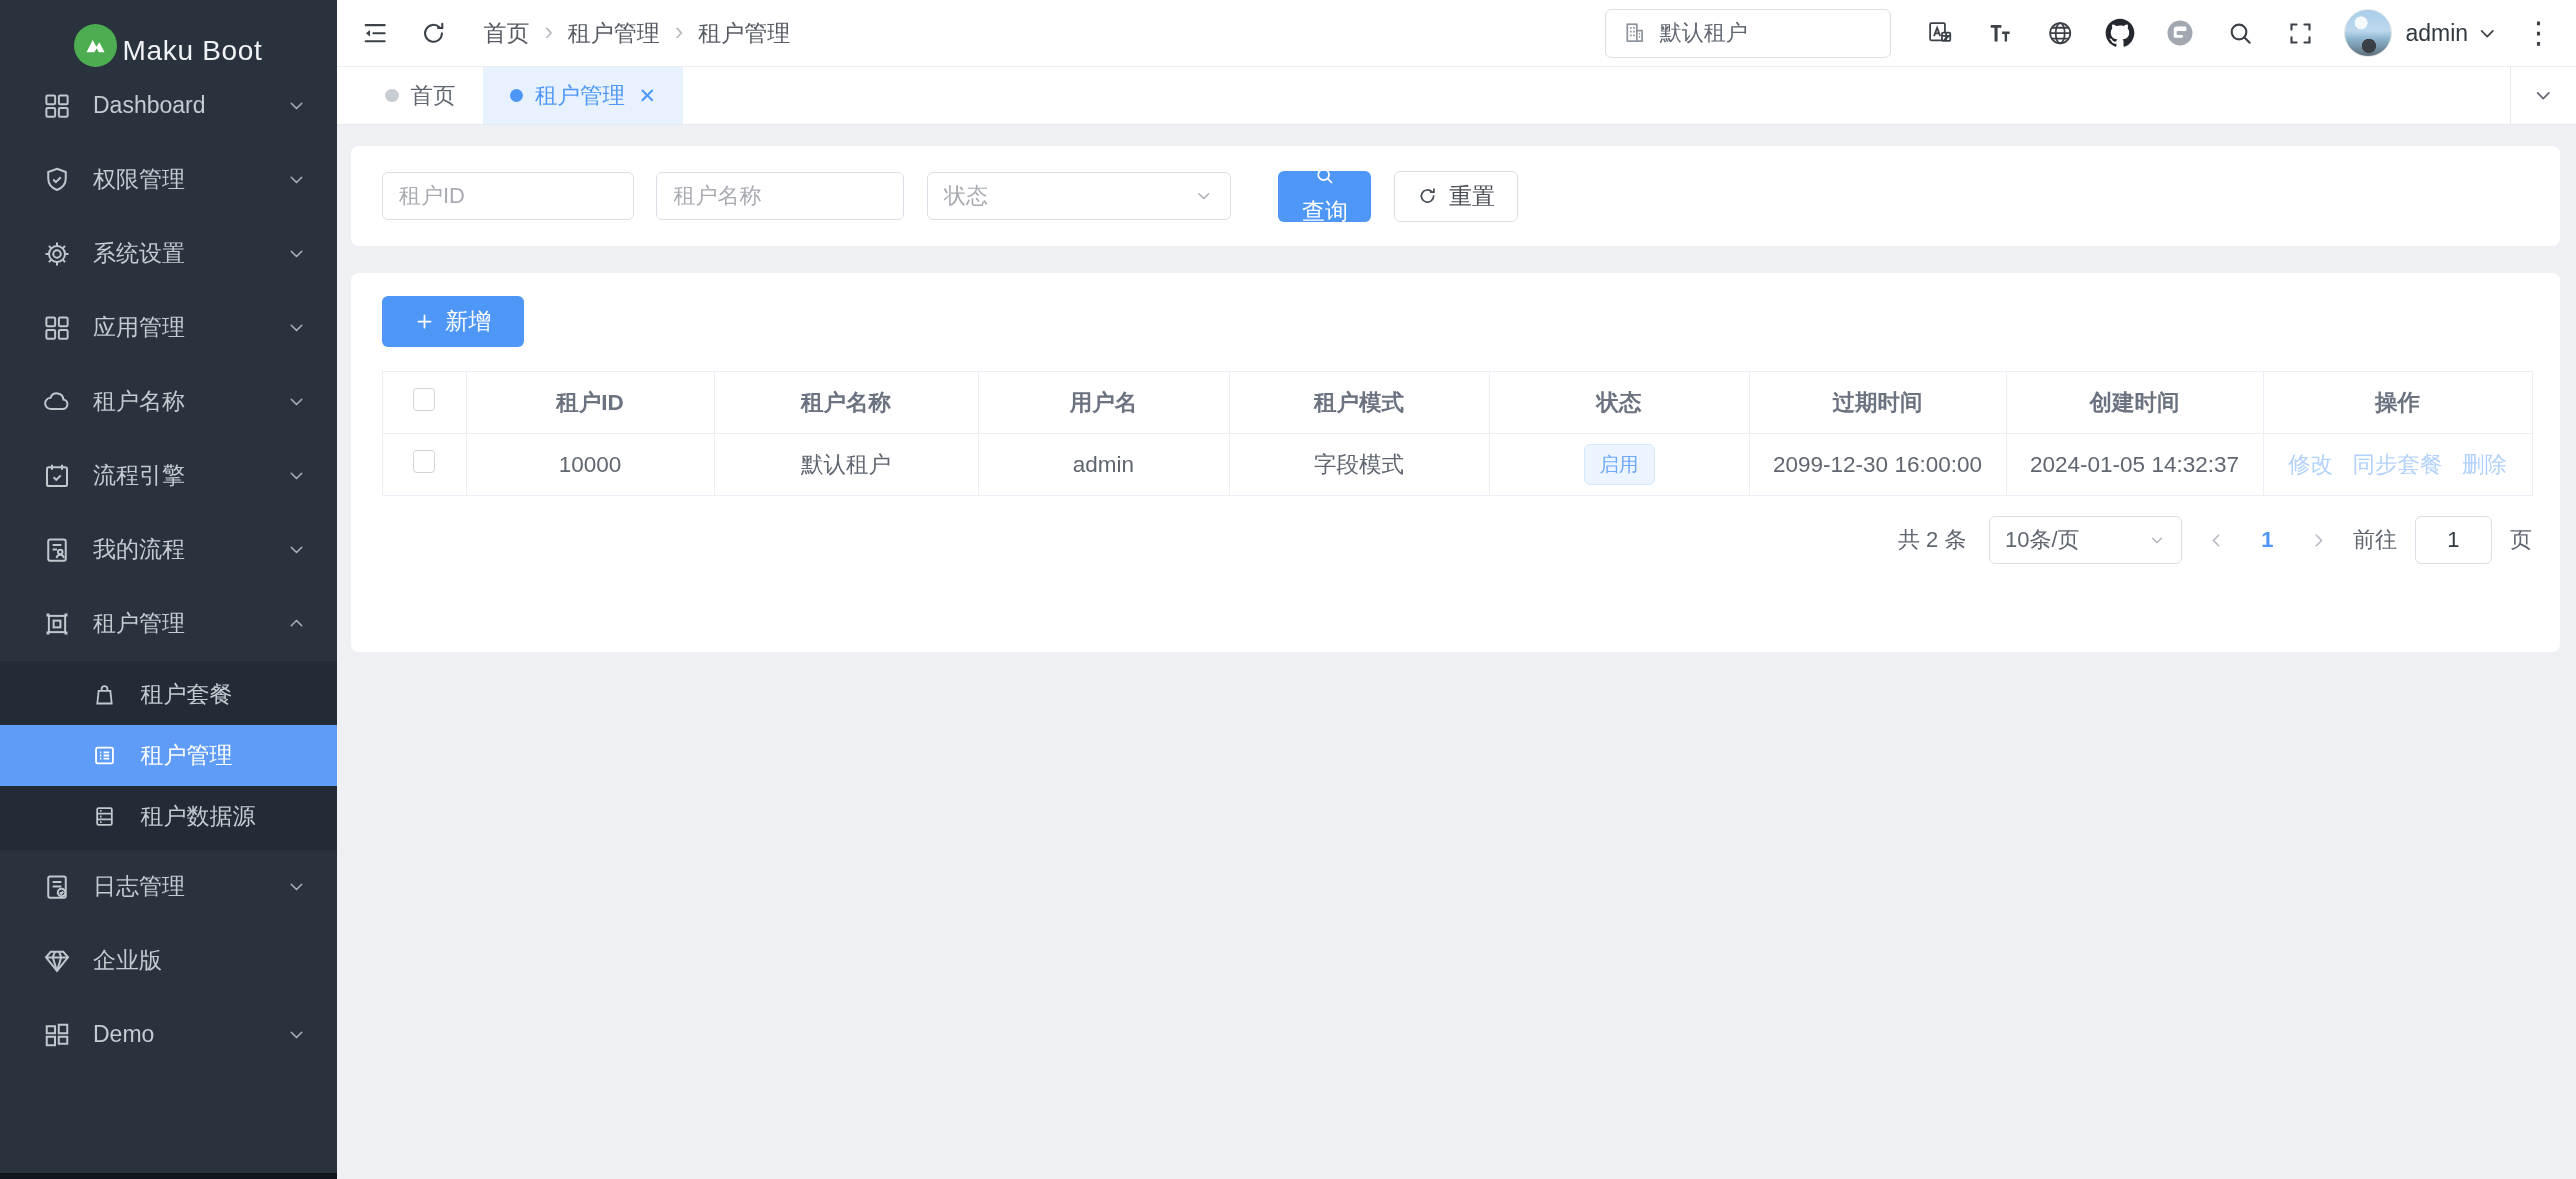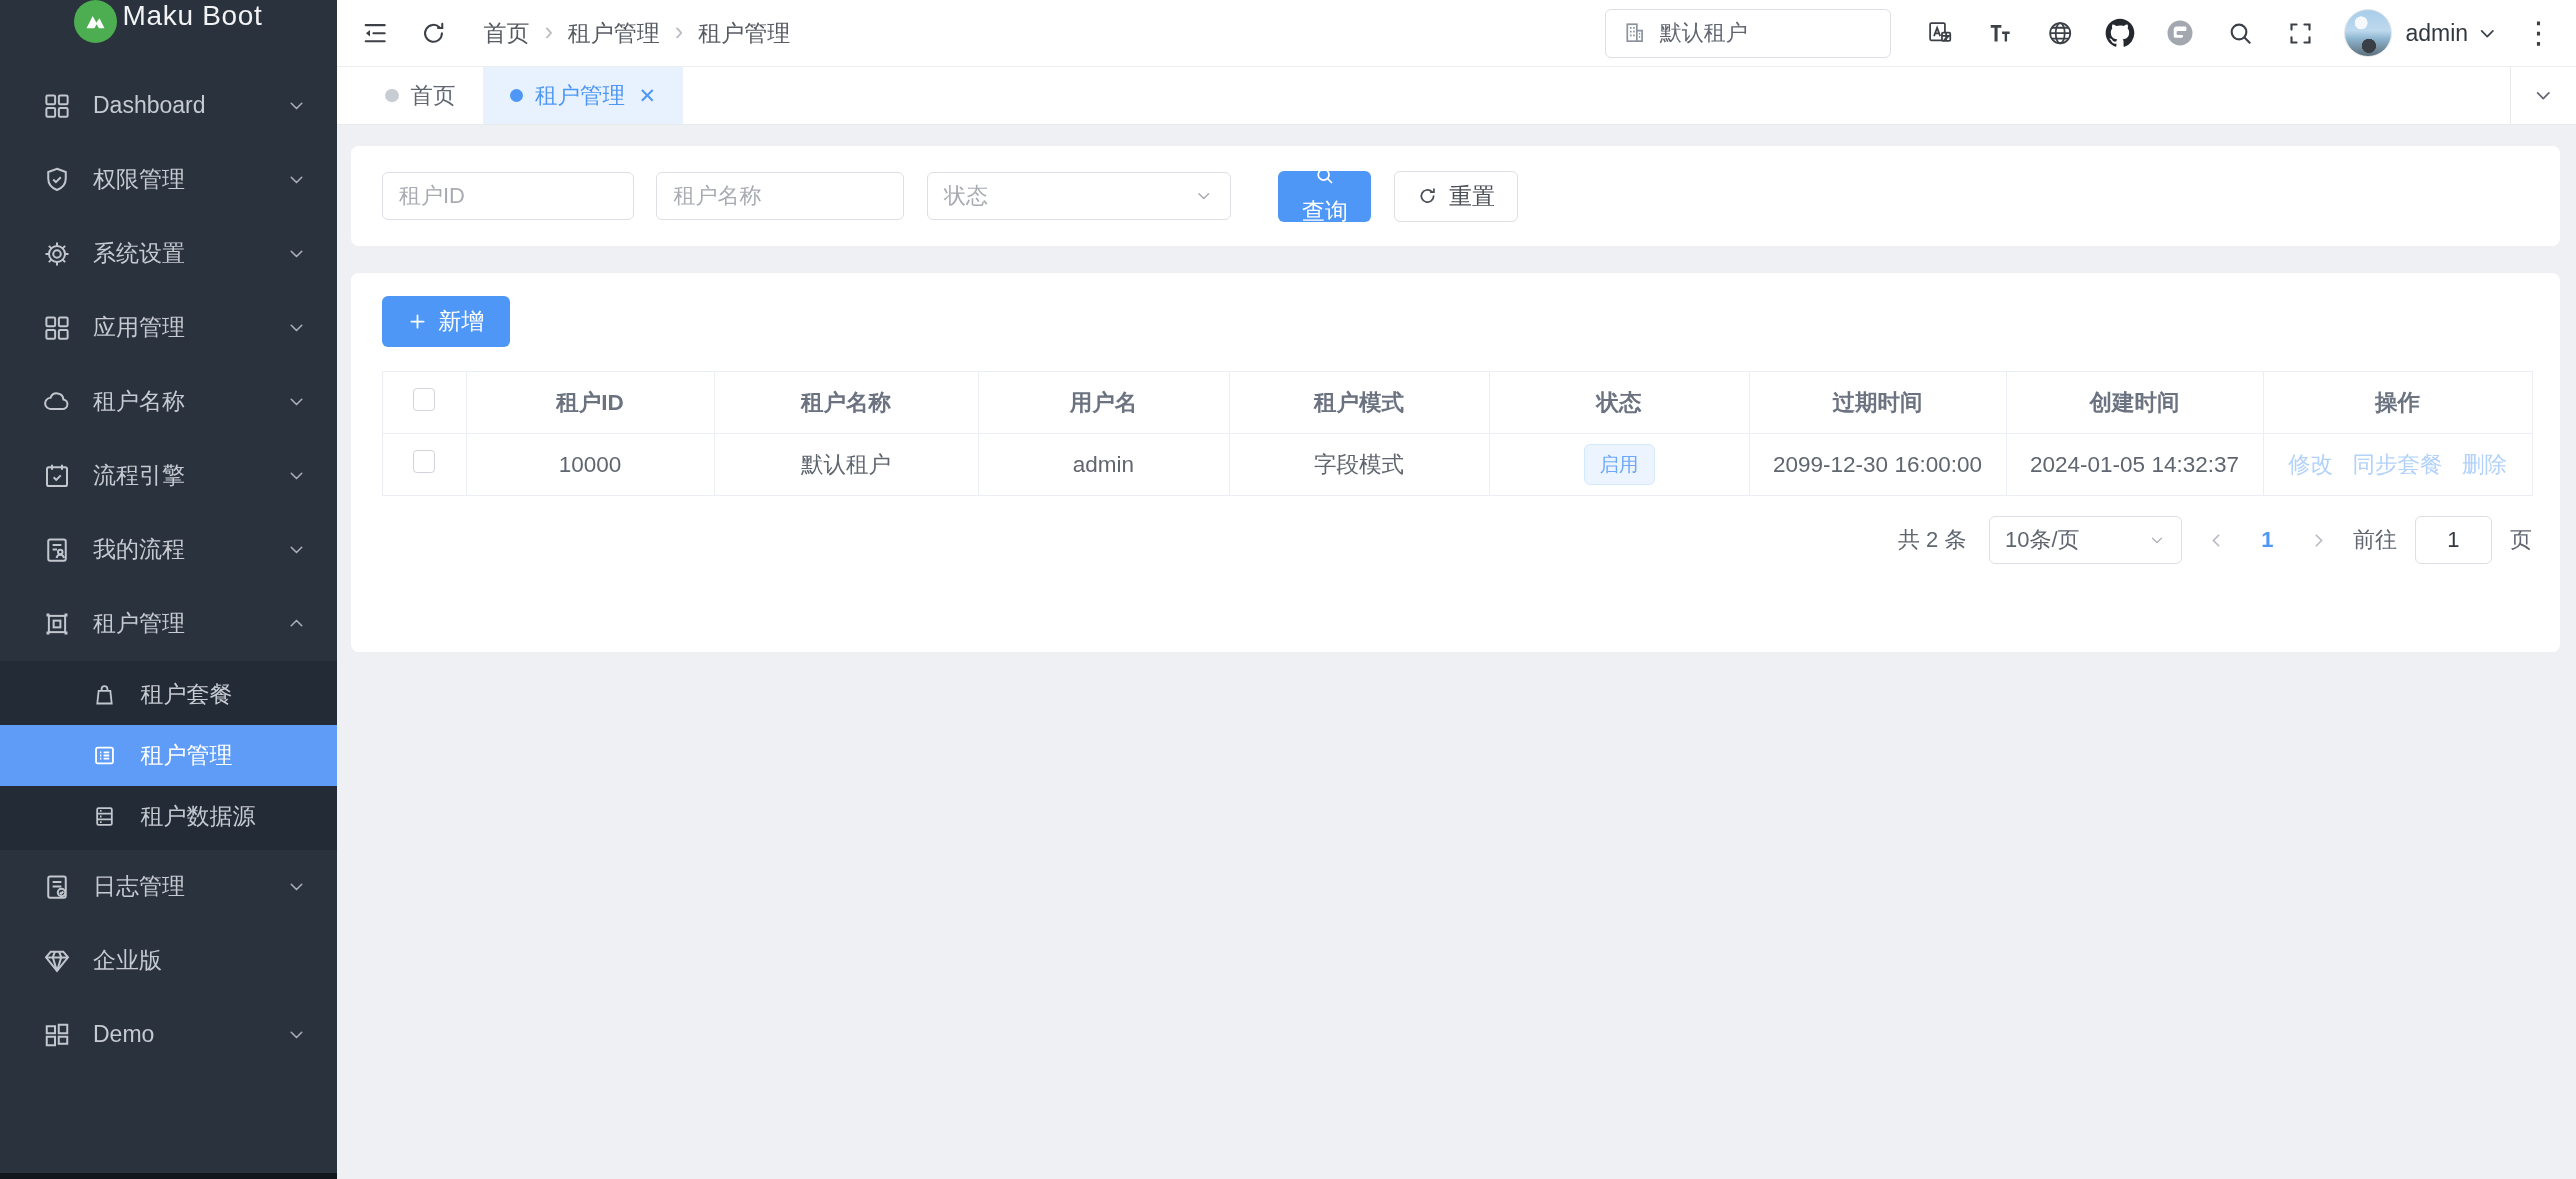--- a/index.html
+++ b/index.html
@@ -5,21 +5,21 @@
   * { margin:0; padding:0; box-sizing:border-box; }
   html,body { width:2576px; height:1179px; font-family:"Liberation Sans", sans-serif; background:#eef0f4; overflow:hidden; }
   svg { display:block; }
 
   
   .app { display:flex; width:2576px; height:1179px; }
   .sidebar { position:relative; width:337px; height:1179px; background:#2a323e; flex:0 0 337px; overflow:hidden; }
   .main { flex:1; display:flex; flex-direction:column; min-width:0; }
 
   
-  .logo-row { height:67px; display:flex; align-items:flex-start; justify-content:center; gap:5px; }
+  .logo-row { height:67px; display:flex; align-items:flex-end; justify-content:center; gap:5px; }
   .logo-badge { width:43px; height:43px; border-radius:50%; background:#4cae50; display:flex; align-items:center; justify-content:center; }
   .logo-text { color:#f2f3f5; font-size:28px; letter-spacing:0.7px; }
   .menu { padding-top:1.5px; }
   .menu-item { height:74px; display:flex; align-items:center; padding:0 30px 0 42px; color:#c6cad1; cursor:pointer; }
   .menu-item .mi-icon { width:30px; height:30px; margin-right:21px; color:#c2c7ce; flex:0 0 30px; }
   .menu-item .mi-label { font-size:23px; flex:1; white-space:nowrap; }
   .menu-item .mi-chevron { width:21px; height:21px; color:#a9afb8; }
   .submenu { background:#222b36; padding:3px 0; }
   .submenu-item { height:61px; display:flex; align-items:center; padding-left:91px; color:#c6cad1; cursor:pointer; }
   .submenu-item .mi-icon { width:27px; height:27px; margin-right:22.5px; color:#c2c7ce; flex:0 0 27px; }
@@ -67,21 +67,21 @@
   .inp-id { width:252px; }
   .inp-name { width:248px; }
   .t-select { width:304px; height:48px; border:0.7px solid #dcdfe6; border-radius:6px; display:flex; align-items:center; justify-content:space-between; padding:0 16.5px; font-size:22px; color:#a8abb2; cursor:pointer; background:#fff; }
   .t-select .chev { color:#a8abb2; }
   .btn { height:51px; border-radius:6px; display:inline-flex; align-items:center; justify-content:center; gap:10.5px; font-size:23px; cursor:pointer; border:0.7px solid transparent; padding:0 22.5px; }
   .btn-primary { background:#4e97f6; color:#ffffff; }
   .btn-plain { background:#ffffff; color:#4a4f55; border-color:#dcdfe6; }
   .search-card .btn-primary { margin-left:25.4px;flex-direction:column; }
 
   .table-card { margin-top:27px; height:379px; padding:23px 28.4px 0 31px; }
-  .add-btn { width:128px; padding:0; }
+  .add-btn { width:142px; padding:0; }
 
   
   table.grid { border-collapse:collapse; table-layout:fixed; width:2151px; margin-top:24px; }
   .grid th, .grid td { border:0.7px solid #ebeef5; height:62px; text-align:center; font-size:22.5px; padding:0 7.5px; }
   .grid th { color:#6b7280; font-weight:600; }
   .grid td { color:#5f6670; }
   .checkbox { width:22.5px; height:22.5px; border:1.5px solid #d0d3da; border-radius:3.7px; display:inline-block; background:#fff; cursor:pointer; }
   .tag { display:inline-block; padding:6px 15px; background:#ecf5ff; border:0.7px solid #d5e9fe; border-radius:6px; color:#6ea8f8; font-size:19.5px; }
   .ops { display:flex; justify-content:center; gap:19.5px; font-size:22.5px; }
   .ops a { color:#4e97f6; text-decoration:none; cursor:pointer; white-space:nowrap; }

